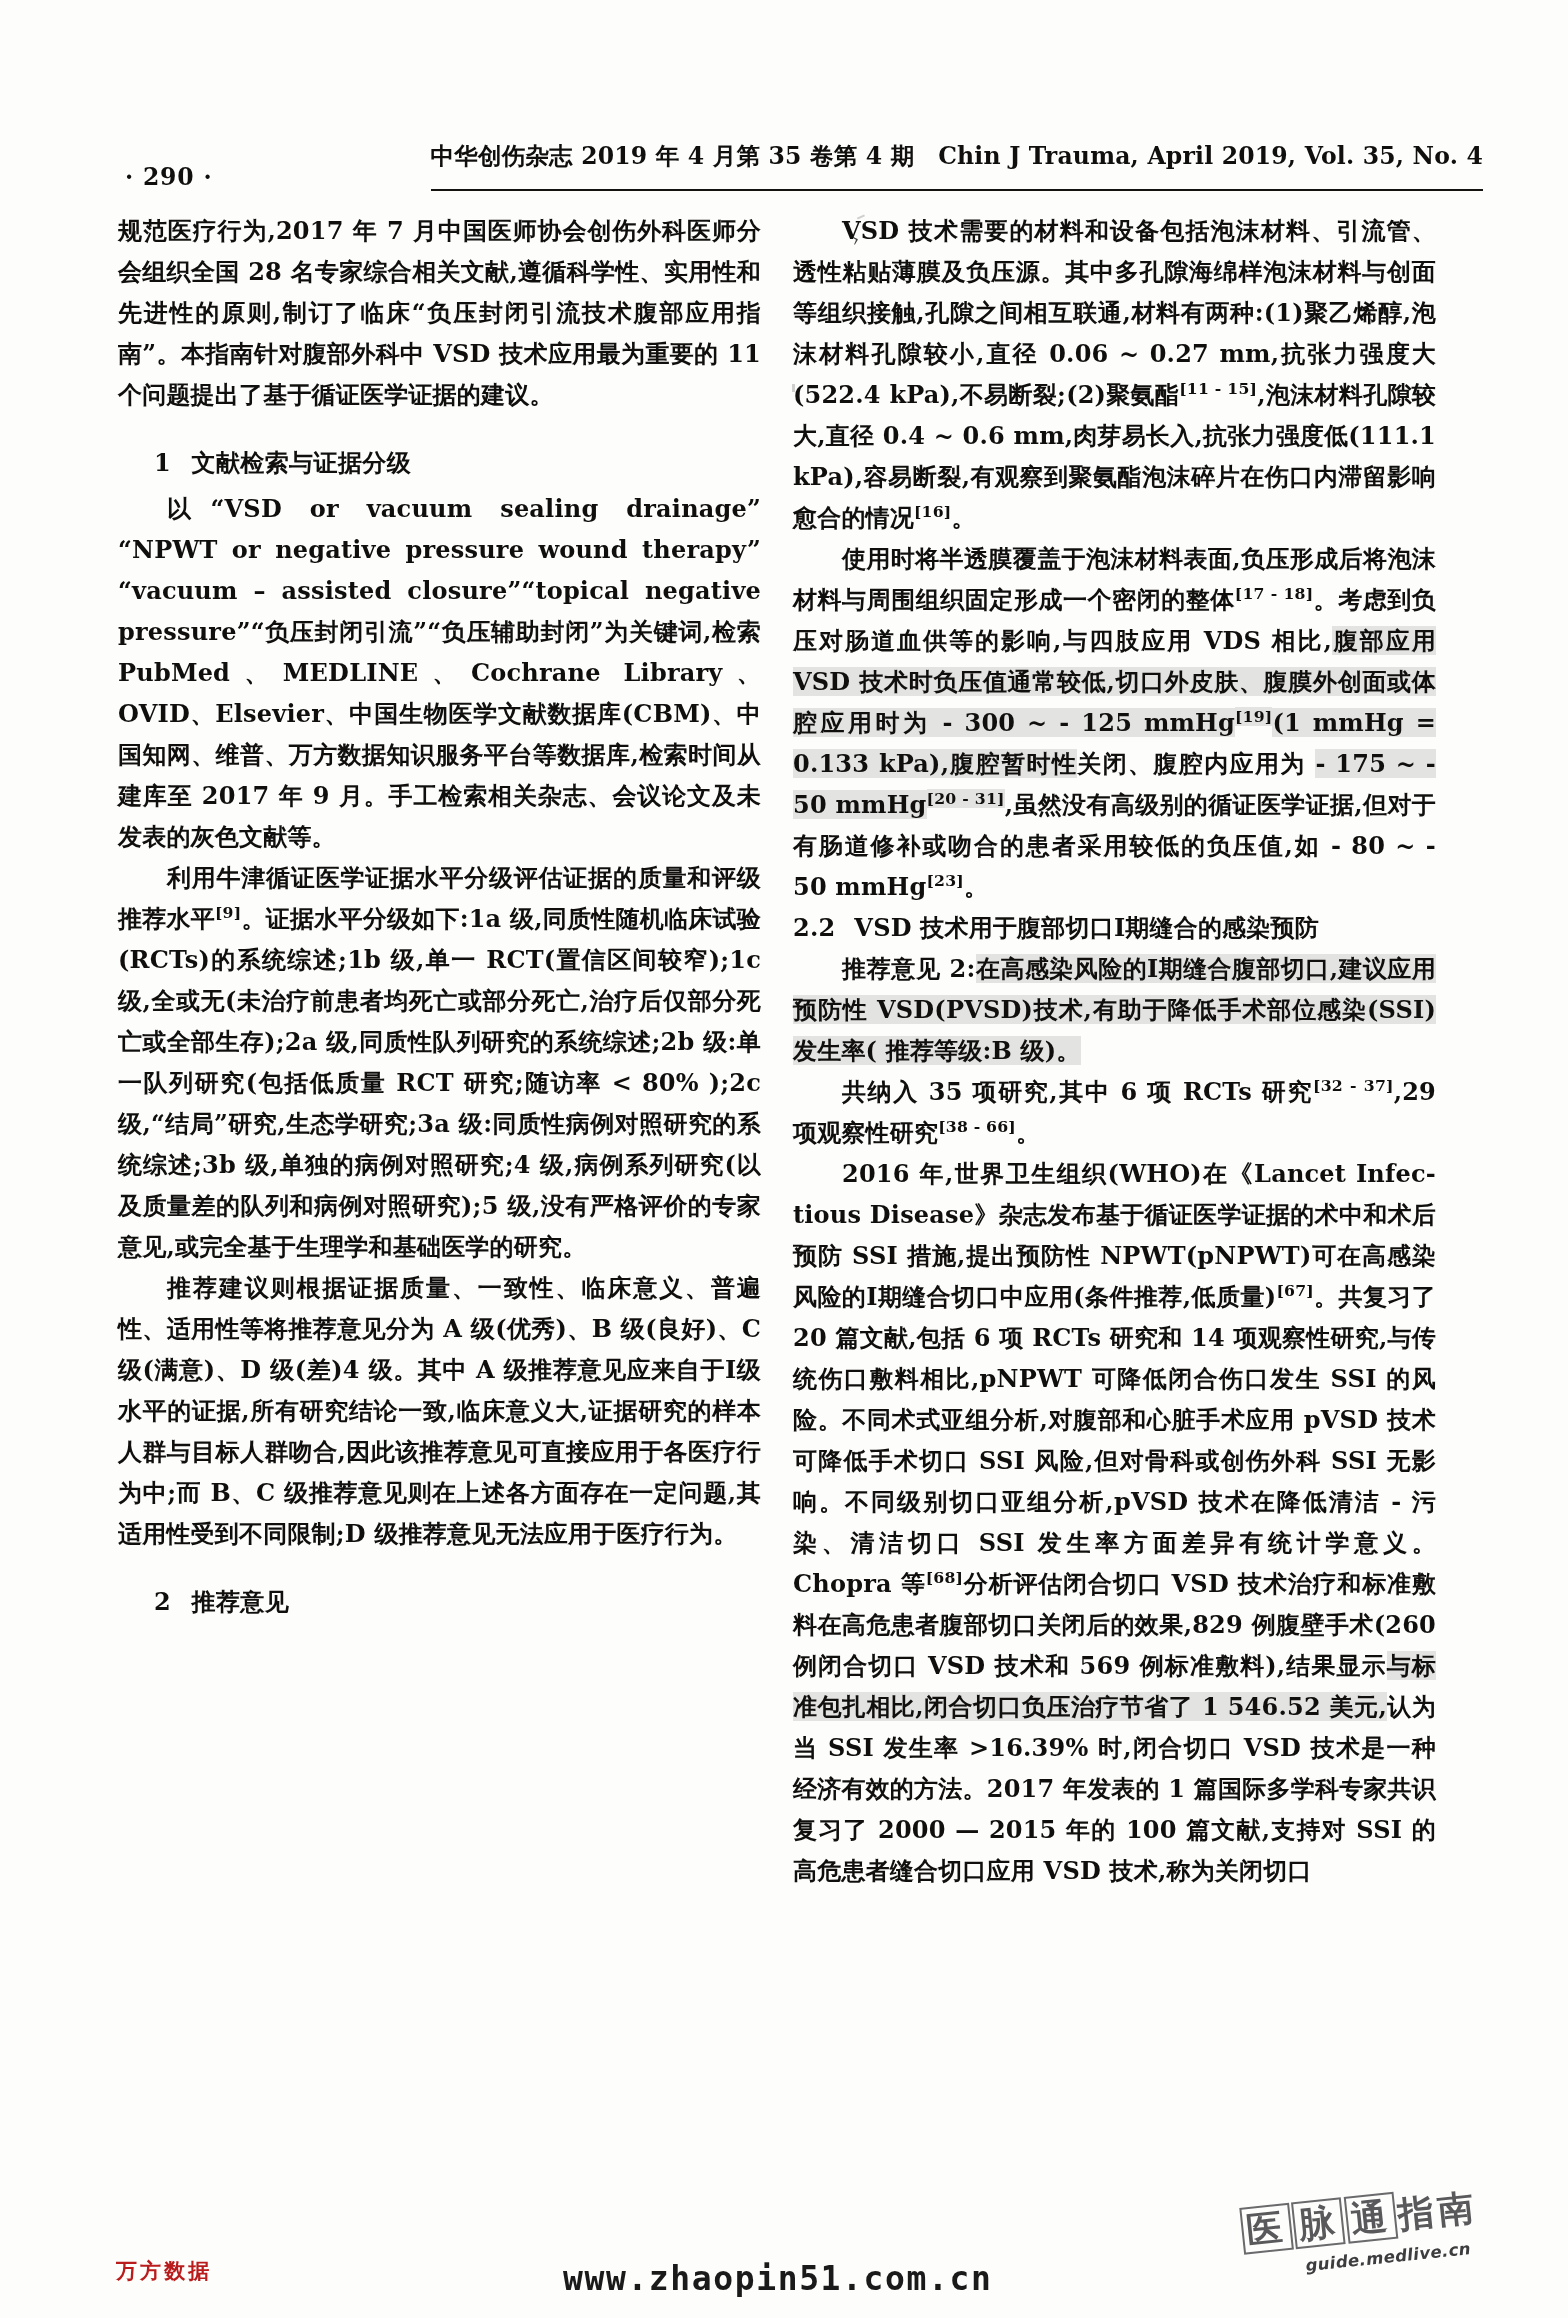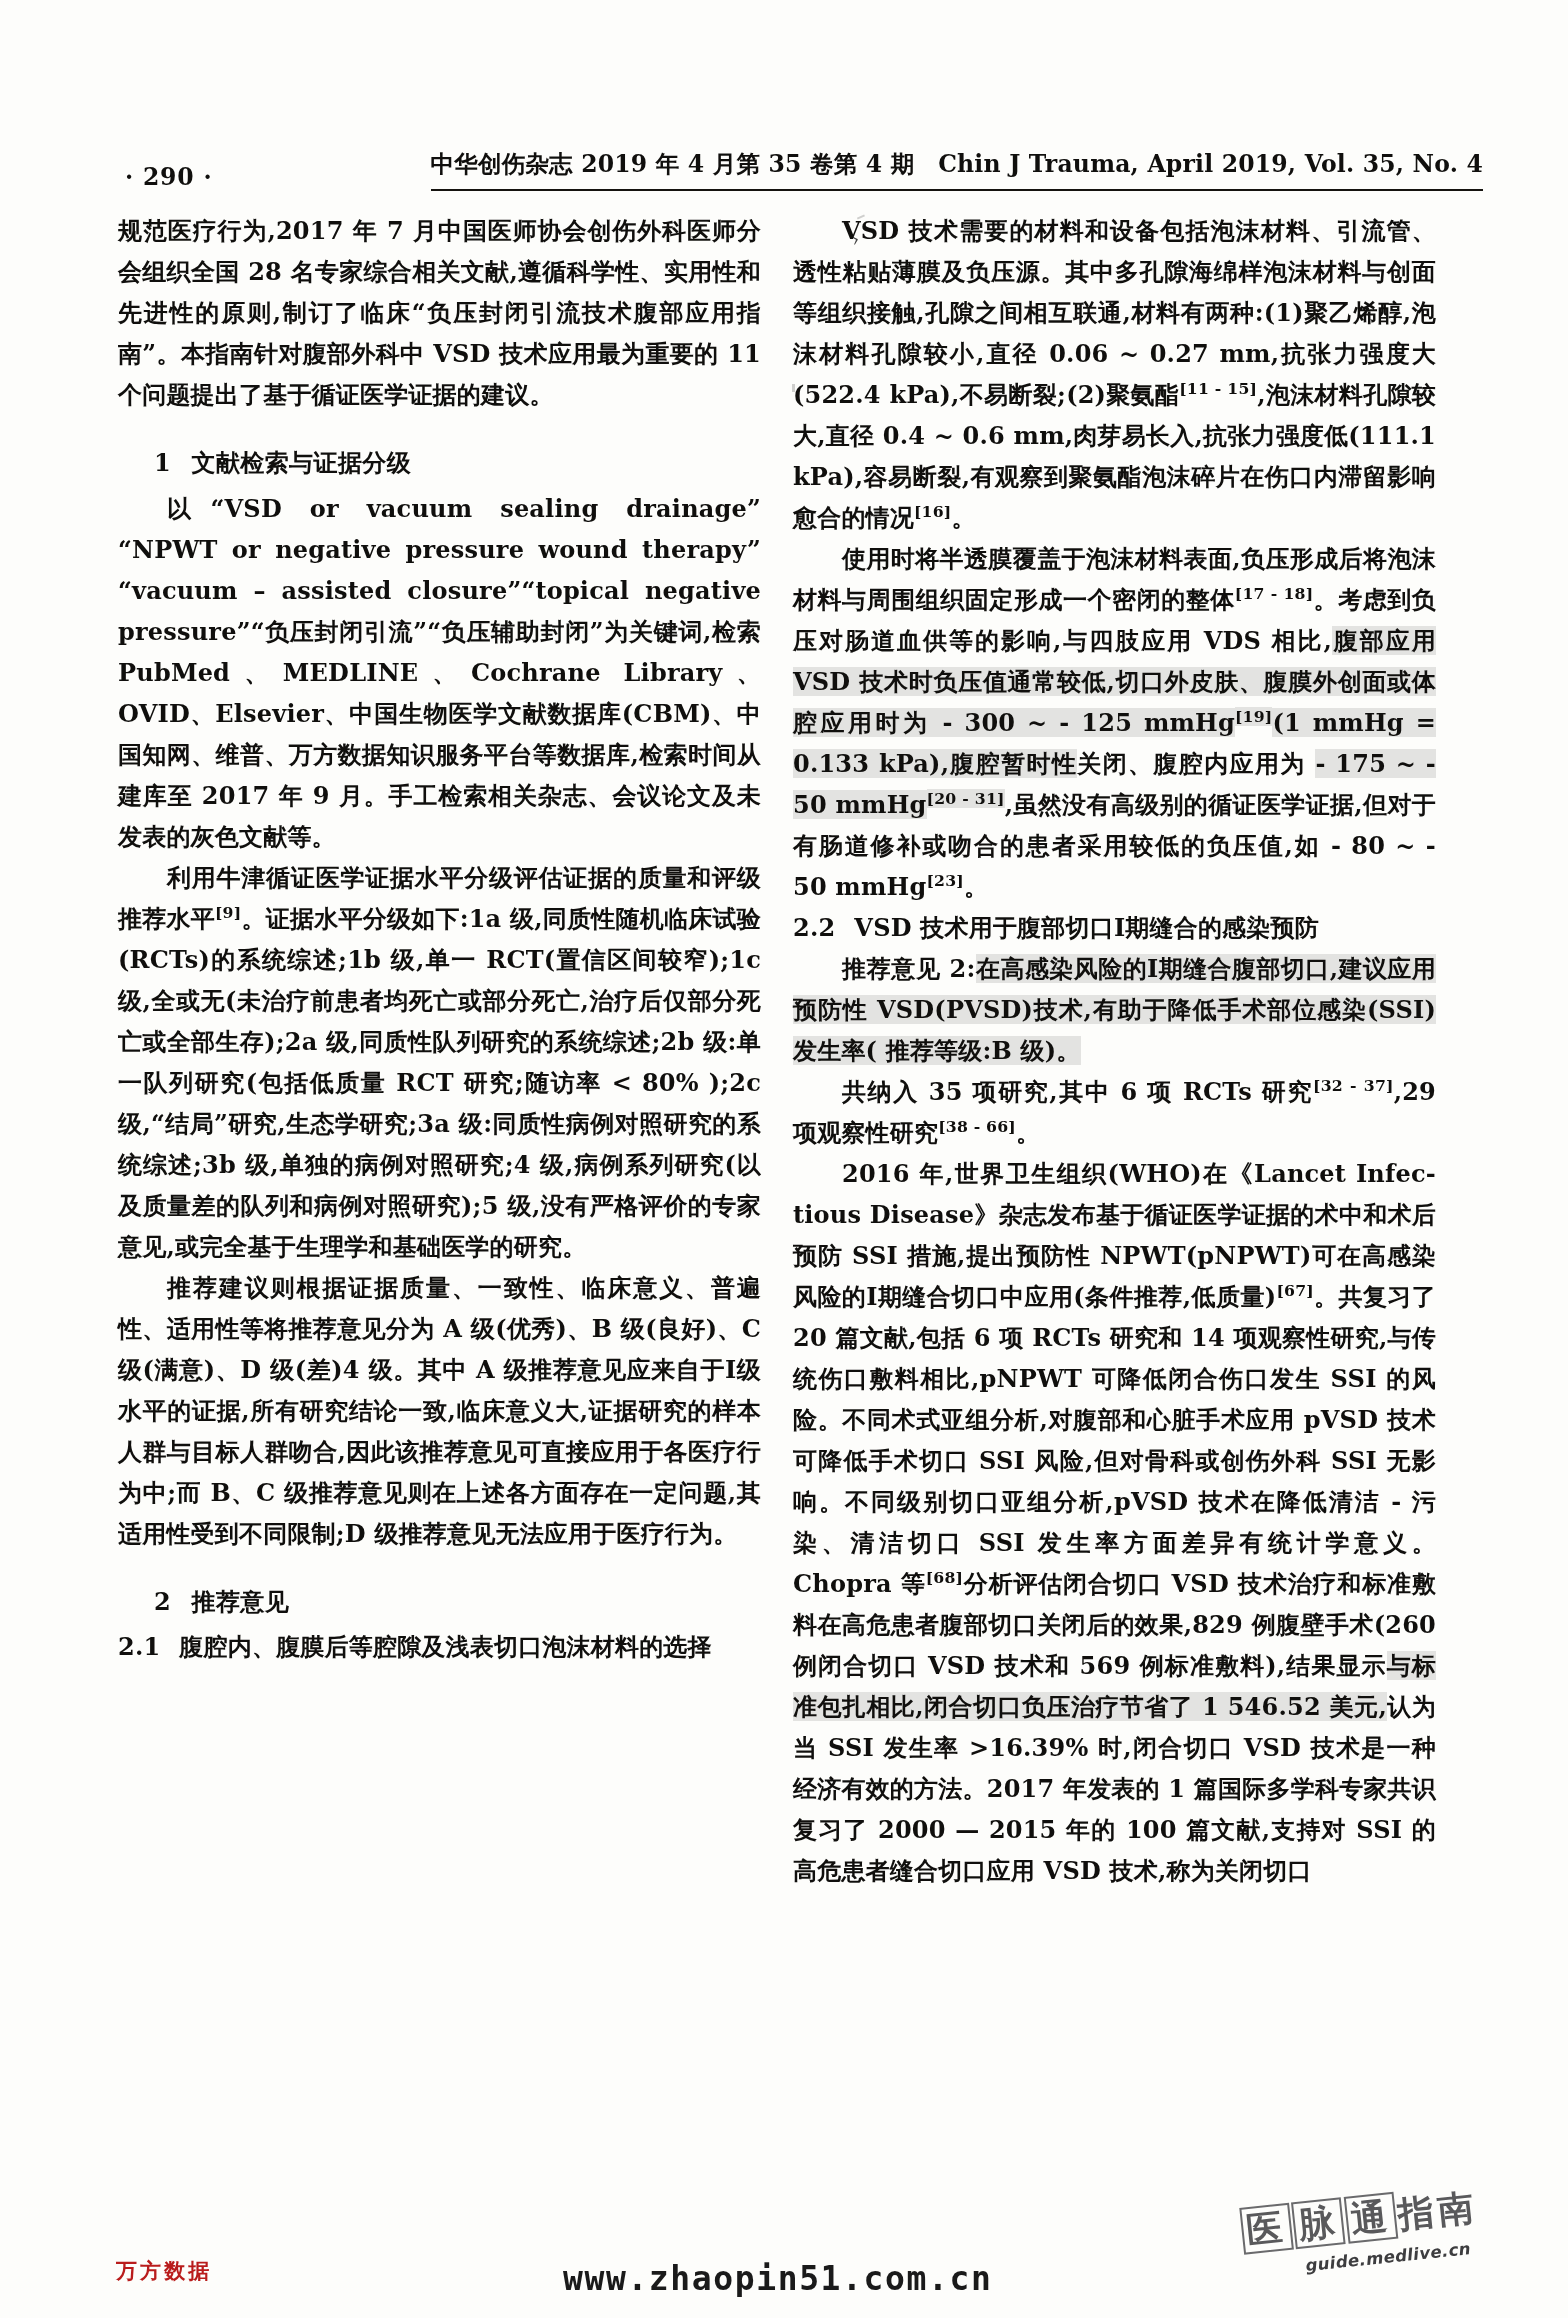--- a/index.html
+++ b/index.html
@@ -19,21 +19,21 @@
     position:absolute;left:94px;right:86px;top:146px;height:45px;
     display:flex;align-items:flex-end;justify-content:space-between;
   }
   .folio{
     font-size:23.5px;font-weight:700;letter-spacing:0.8px;
     font-family:"DejaVu Serif","Liberation Serif",serif;
     padding-left:31px;white-space:pre;
   }
   .runhead-title{
     font-size:23.5px;font-weight:700;white-space:pre;
-    border-bottom:2.4px solid #15130f;padding-bottom:9px;
+    border-bottom:2.4px solid #15130f;padding-bottom:17px;
     letter-spacing:0.2px;
   }
   
   .columns{
     position:absolute;left:118px;top:210px;
     width:1333px;height:1937px;
     display:flex;gap:32px;
   }
   .col{width:643px;}
   p,h2,h3{margin:0;}
@@ -123,23 +123,20 @@
       <p class="para">以“VSD or vacuum sealing drainage”“NPWT or negative pressure wound therapy”“vacuum – assisted closure”“topical negative pressure”“负压封闭引流”“负压辅助封闭”为关键词,检索 PubMed、MEDLINE、Cochrane Library、OVID、Elsevier、中国生物医学文献数据库(CBM)、中国知网、维普、万方数据知识服务平台等数据库,检索时间从建库至 2017 年 9 月。手工检索相关杂志、会议论文及未发表的灰色文献等。</p>
 
       <p class="para"><span>利用牛津循证医学证据水平分级评估证据的质量和评级推荐水平</span><sup>[9]</sup><span>。证据水平分级如下:1a 级,同质性随机临床试验(RCTs)的系统综述;1b 级,单一 RCT(置信区间较窄);1c 级,全或无(未治疗前患者均死亡或部分死亡,治疗后仅部分死亡或全部生存);2a 级,同质性队列研究的系统综述;2b 级:单一队列研究(包括低质量 RCT 研究;随访率 &lt; 80% );2c 级,“结局”研究,生态学研究;3a 级:同质性病例对照研究的系统综述;3b 级,单独的病例对照研究;4 级,病例系列研究(以及质量差的队列和病例对照研究);5 级,没有严格评价的专家意见,或完全基于生理学和基础医学的研究。</span></p>
 
       <p class="para">推荐建议则根据证据质量、一致性、临床意义、普遍性、适用性等将推荐意见分为 A 级(优秀)、B 级(良好)、C 级(满意)、D 级(差)4 级。其中 A 级推荐意见应来自于Ⅰ级水平的证据,所有研究结论一致,临床意义大,证据研究的样本人群与目标人群吻合,因此该推荐意见可直接应用于各医疗行为中;而 B、C 级推荐意见则在上述各方面存在一定问题,其适用性受到不同限制;D 级推荐意见无法应用于医疗行为。</p>
 
       <h2 class="sec">
         <span class="num">2</span><span>推荐意见</span>
       </h2>
 
-      <h3 class="subsec">
-        <span class="num">2.1</span><span>腹腔内、腹膜后等腔隙及浅表切口泡沫材料的选择</span>
-      </h3>
 
 
     </div>
 
     <div class="col">
 
       <p class="para"><span>VSD 技术需要的材料和设备包括泡沫材料、引流管、透性粘贴薄膜及负压源。其中多孔隙海绵样泡沫材料与创面等组织接触,孔隙之间相互联通,材料有两种:(1)聚乙烯醇,泡沫材料孔隙较小,直径 0.06 ~ 0.27 mm,抗张力强度大(522.4 kPa),不易断裂;(2)聚氨酯</span><sup>[11 - 15]</sup><span>,泡沫材料孔隙较大,直径 0.4 ~ 0.6 mm,肉芽易长入,抗张力强度低(111.1 kPa),容易断裂,有观察到聚氨酯泡沫碎片在伤口内滞留影响愈合的情况</span><sup>[16]</sup><span>。</span></p>
 
       <p class="para"><span>使用时将半透膜覆盖于泡沫材料表面,负压形成后将泡沫材料与周围组织固定形成一个密闭的整体</span><sup>[17 - 18]</sup><span>。考虑到负压对肠道血供等的影响,与四肢应用 VDS 相比,</span><span class="hl">腹部应用 VSD 技术时负压值通常较低,切口外皮肤、腹膜外创面或体腔应用时为 - 300 ~ - 125 mmHg</span><sup class="hl">[19]</sup><span class="hl">(1 mmHg = 0.133 kPa),腹腔暂时性</span><span>关闭、腹腔内应用为 </span><span class="hl">- 175 ~ - 50 mmHg</span><sup class="hl">[20 - 31]</sup><span>,虽然没有高级别的循证医学证据,但对于有肠道修补或吻合的患者采用较低的负压值,如 - 80 ~ - 50 mmHg</span><sup>[23]</sup><span>。</span></p>
 

